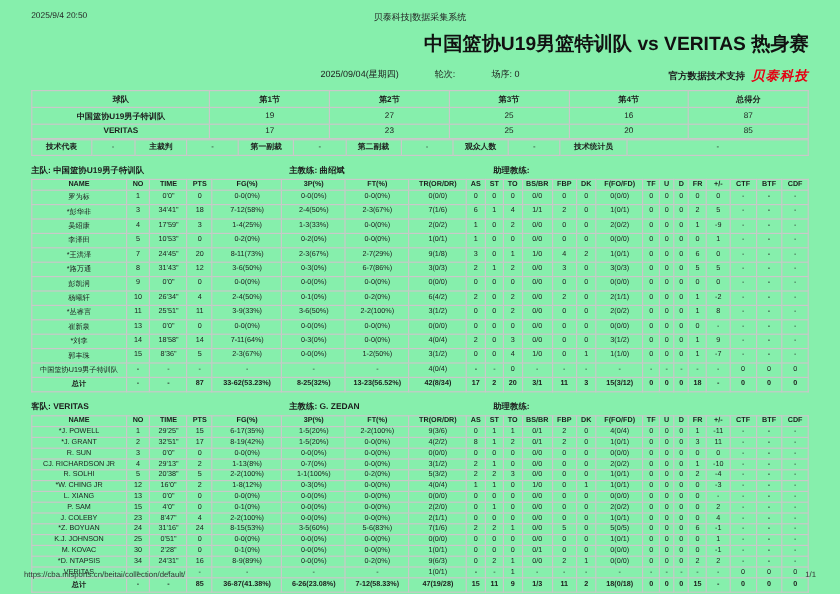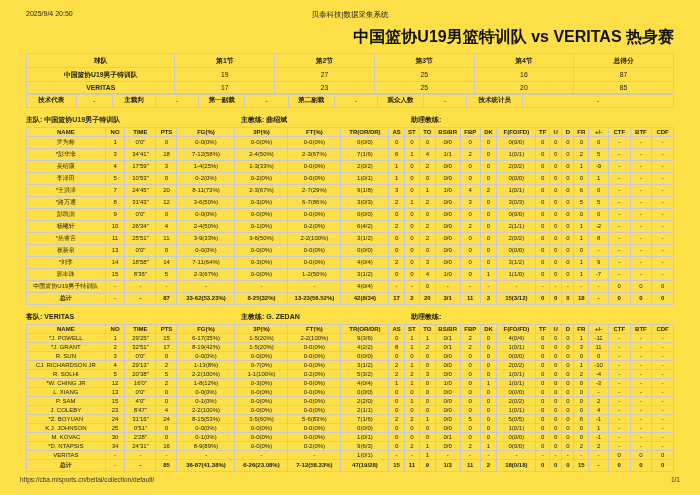--- a/index.html
+++ b/index.html
@@ -1,18 +1,18 @@
 <!DOCTYPE html>
 <html><head>
 <meta charset="utf-8">
 <style>
   html,body { margin:0; padding:0; background:#ffffff; }
   .page {
     width:700px; height:495px; position:relative; box-sizing:border-box;
-    background:#fde047; color:#1c1c1c;
+    background:#86efac; color:#1c1c1c;
     font-family:"Liberation Sans","DejaVu Sans",sans-serif;
     padding:10px 26px 0 26px; overflow:hidden;
   }
   .top-row { display:flex; align-items:flex-start; font-size:7px; color:#222; }
   .printed-at { width:130px; text-align:left; }
   .system-name { flex:1; text-align:center; font-size:7.5px; }
   .top-spacer { width:130px; }
   .title { text-align:right; font-size:16px; font-weight:bold; margin-top:7px; color:#111; }
   .meta-row { position:relative; margin-top:9px; height:13px; font-size:7.5px; }
   .meta-center { position:absolute; left:0; right:0; text-align:center; }
@@ -65,20 +65,31 @@
 <div class="page">
 
   <div class="top-row">
     <div class="printed-at">2025/9/4 20:50</div>
     <div class="system-name">贝泰科技|数据采集系统</div>
     <div class="top-spacer"></div>
   </div>
 
   <div class="title">中国篮协U19男篮特训队 vs VERITAS 热身赛</div>
 
+  <div class="meta-row">
+    <div class="meta-center">
+      <span>2025/09/04(星期四)</span>
+      <span>轮次:</span>
+      <span>场序: 0</span>
+    </div>
+    <div class="support">
+      <span>官方数据技术支持</span>
+      <span class="brand" style="color:#e60012;">贝泰科技</span>
+    </div>
+  </div>
 
   <div class="score-wrap">
     <table class="score">
       <thead>
           <tr>
             <th>球队</th>
             <th>第1节</th>
             <th>第2节</th>
             <th>第3节</th>
             <th>第4节</th>

